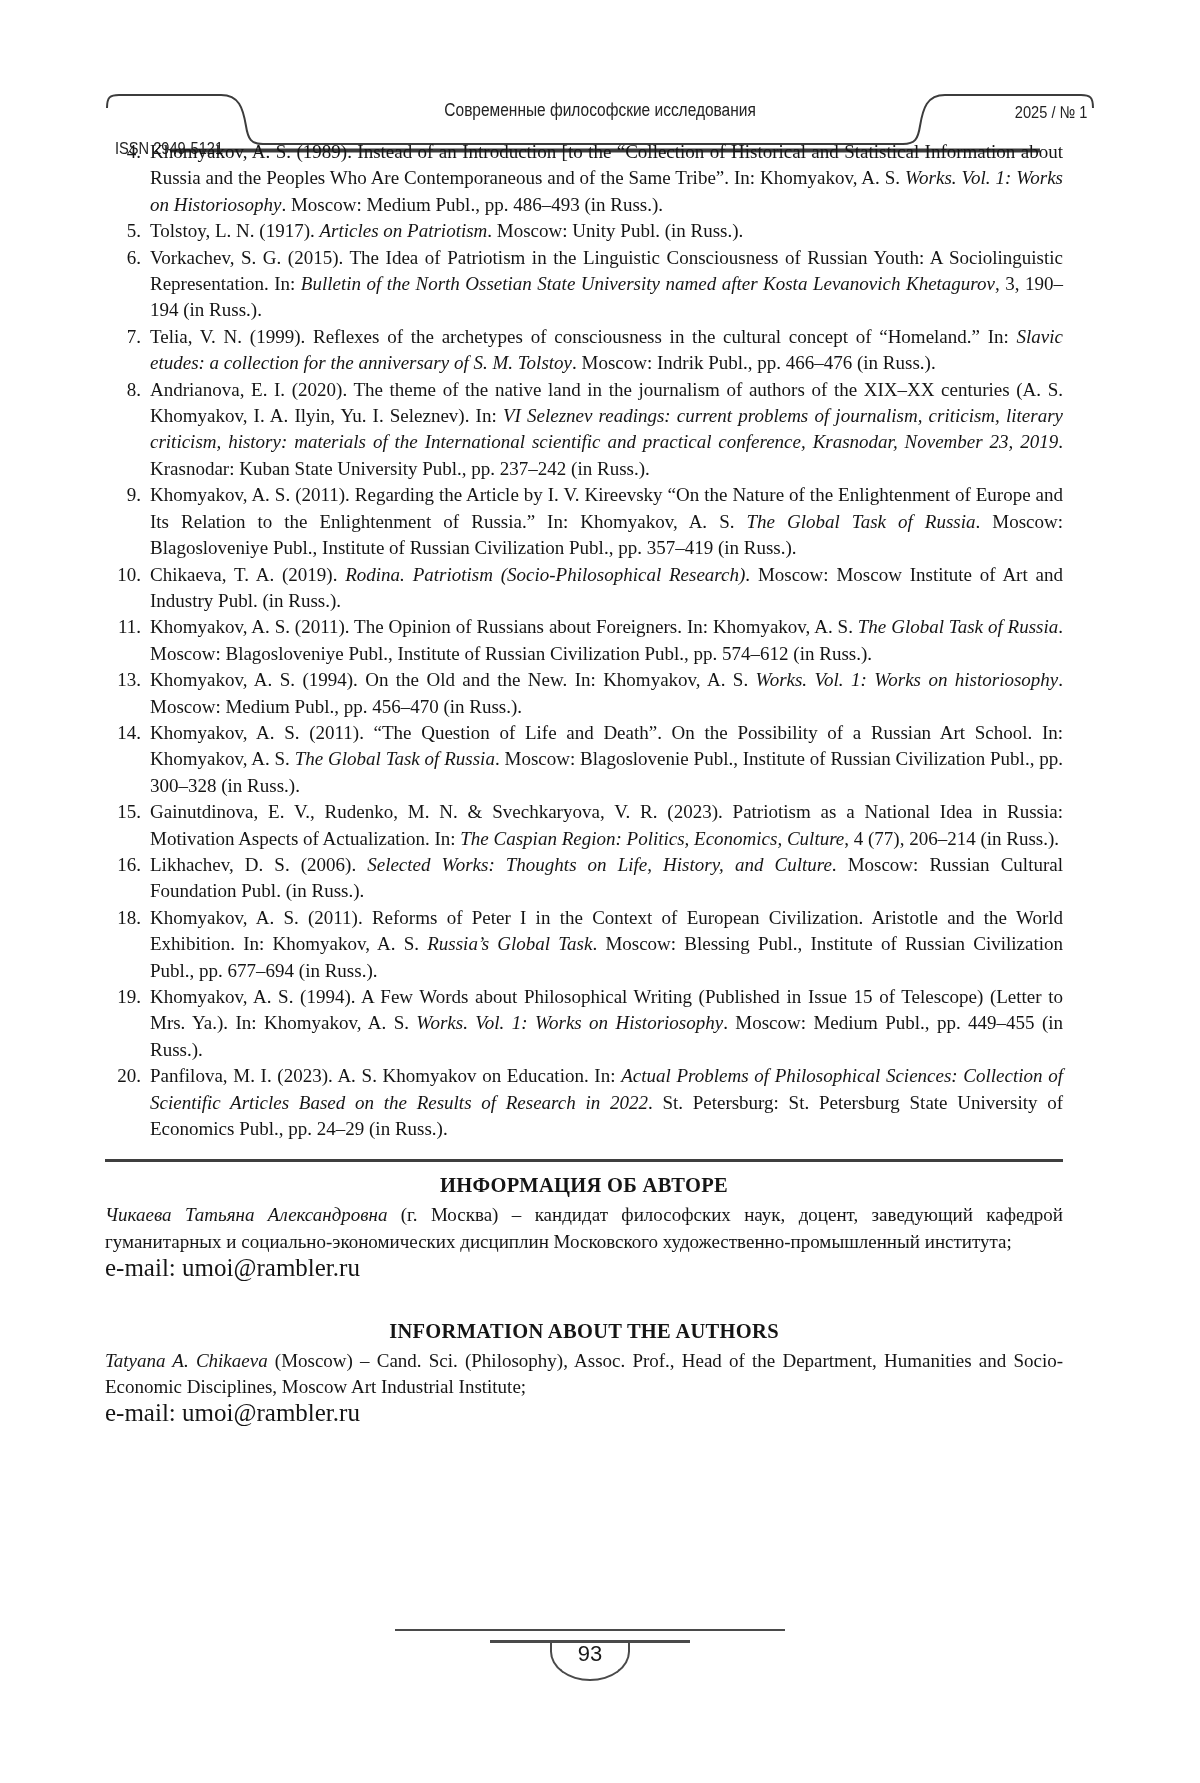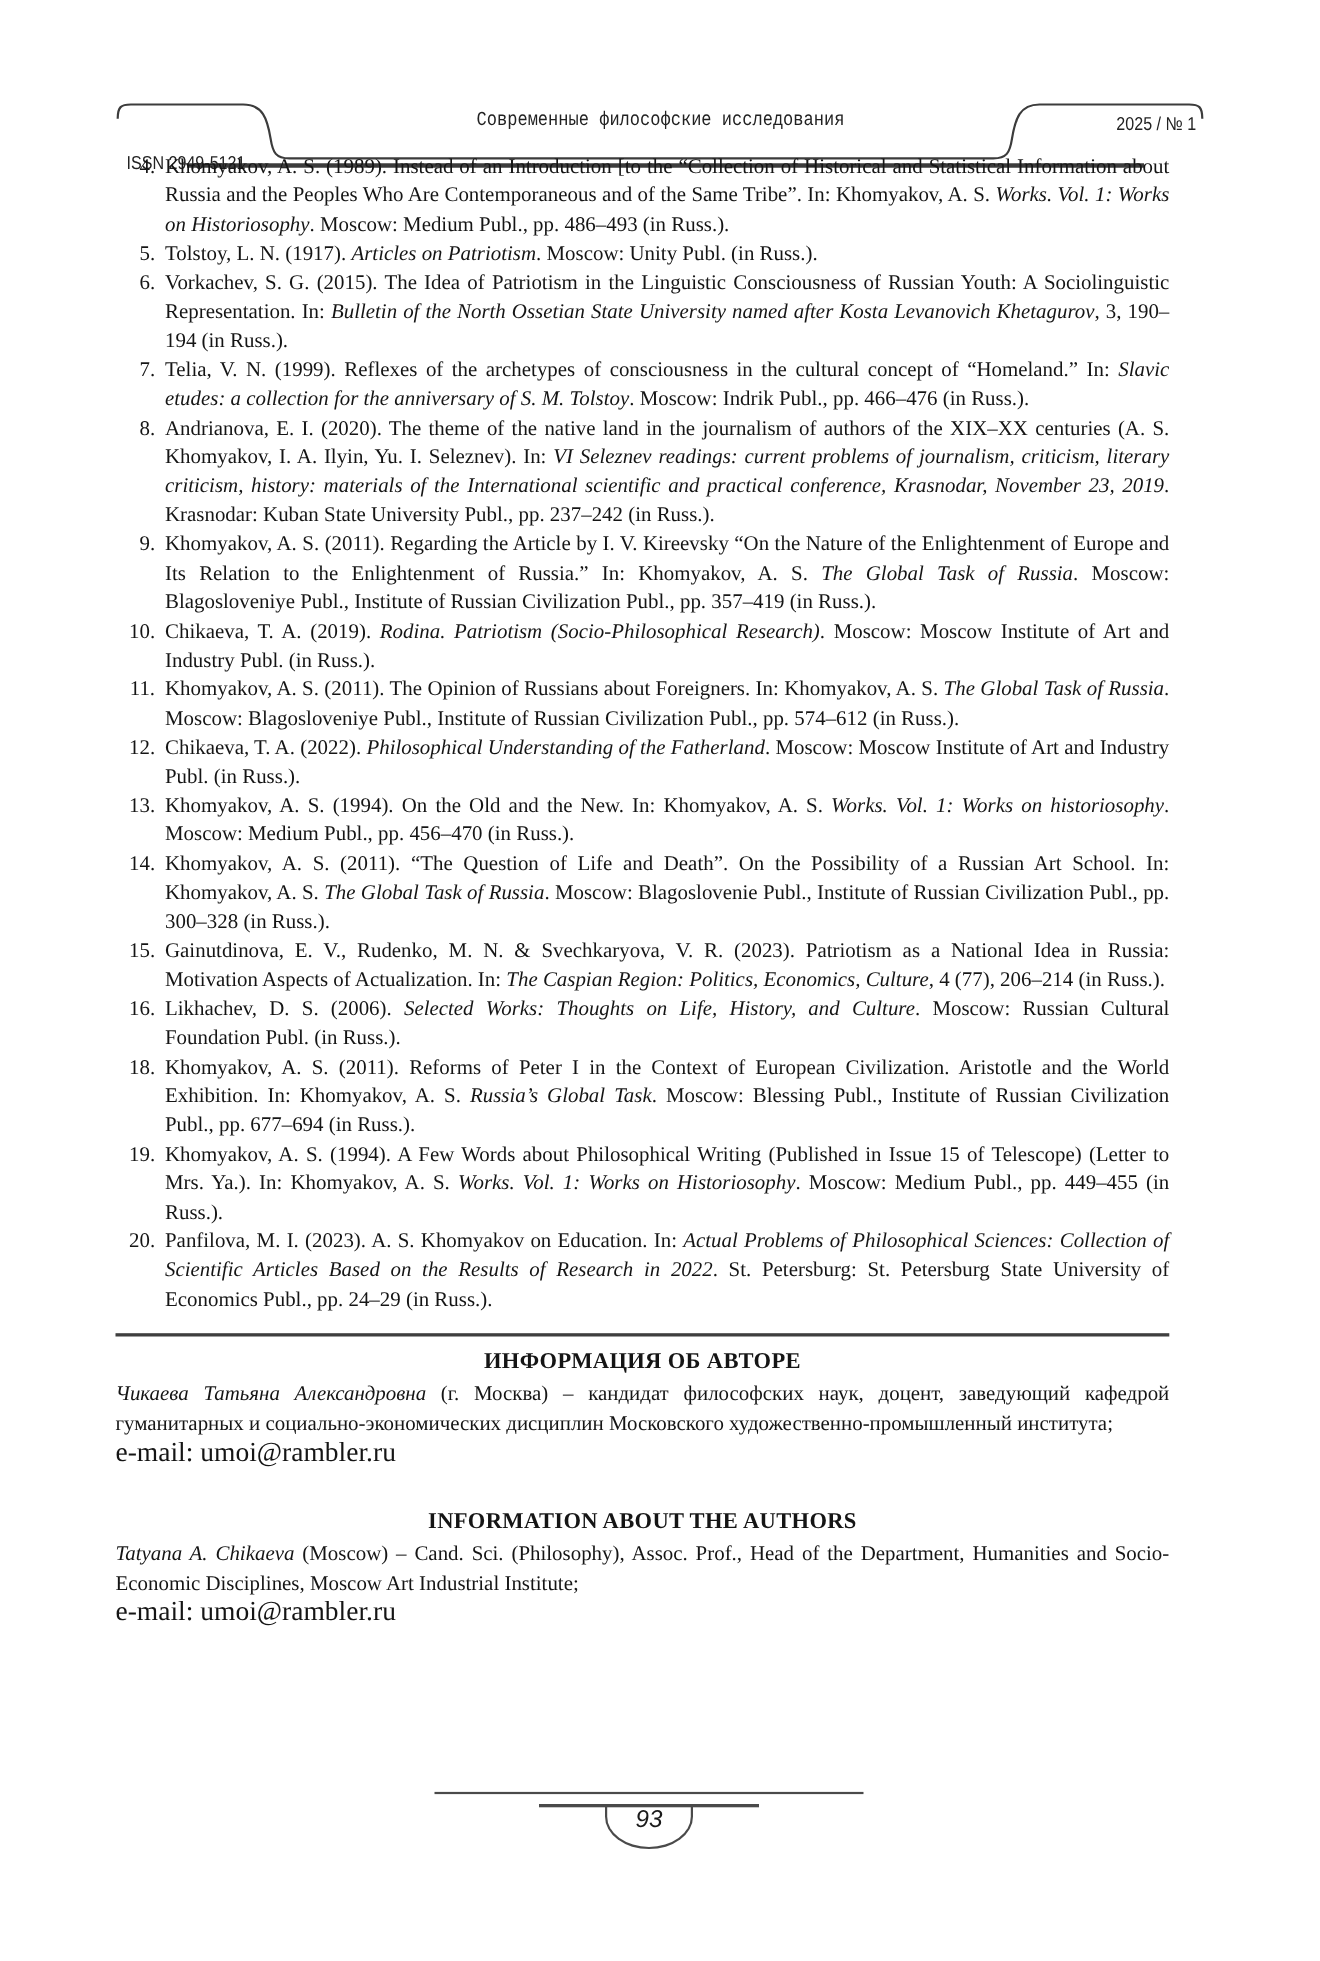--- a/index.html
+++ b/index.html
@@ -13,21 +13,21 @@
   
   .hdr{position:absolute;left:103px;top:86px;width:994px;height:74px;}
   .hdr svg{position:absolute;left:0;top:0;}
   .hdr-text{
     position:absolute;font-family:"Liberation Sans", sans-serif;
     font-size:17px;color:#222;white-space:nowrap;
   }
   .cond{display:inline-block;transform:scaleX(.86);}
   .hdr-issn{left:12px;top:17px;margin-top:36px;}
   .hdr-issn .cond{transform-origin:left center;}
-  .hdr-title{left:0;right:0;top:14px;text-align:center;font-size:18px;font-family:Liberation Mono, monospace;}
+  .hdr-title{left:0;right:0;top:14px;text-align:center;font-size:18px;}
   .hdr-issue{right:10px;top:17px;}
   .hdr-issue .cond{transform-origin:right center;}
 
   
   .content{position:absolute;left:105px;top:139px;width:958px;}
 
   .ref{
     position:relative;padding-left:45px;
     text-align:justify;font-size:19px;line-height:26.4px;
   }
@@ -51,21 +51,20 @@
   .footer{position:absolute;left:395px;top:1629px;width:390px;}
   .fline-long{border:none;border-top:2px solid #4a4a4a;margin:0;}
   .fline-short{border:none;border-top:3px solid #4a4a4a;width:200px;margin:9px auto 0 auto;}
   .fbubble{
     width:76px;height:38px;margin:-2px auto 0 auto;
     border:2px solid #4a4a4a;border-top:none;
     border-radius:0 0 76px 76px / 0 0 56px 56px;
     text-align:center;
     font-family:"Liberation Sans", sans-serif;font-size:22px;color:#1a1a1a;
     line-height:26px;
-    font-style:italic;
   }
 </style>
 </head>
 <body>
 
 <div class="page">
 
   <div class="hdr">
     <svg width="994" height="74" viewBox="0 0 994 74">
       <path d="M4,22 C4,11 7,9 16,9 H118 C136,9 140,22 143,40 C145,53 148,58 160,58 H800 C812,58 815,53 817,40 C820,22 824,9 842,9 H978 C987,9 990,11 990,22" fill="none" stroke="#3c3c3c" stroke-width="2"></path>
@@ -86,21 +85,20 @@
 
     <div>
         <div class="ref"><span class="num">4.</span><span>Khomyakov, A. S. (1989). Instead of an Introduction [to the “Collection of Historical and Statistical Information about Russia and the Peoples Who Are Contemporaneous and of the Same Tribe”. In: Khomyakov, A. S. </span><i>Works. Vol. 1: Works on Historiosophy</i><span>. Moscow: Medium Publ., pp. 486–493 (in Russ.).</span></div>
         <div class="ref"><span class="num">5.</span><span>Tolstoy, L. N. (1917). </span><i>Articles on Patriotism</i><span>. Moscow: Unity Publ. (in Russ.).</span></div>
         <div class="ref"><span class="num">6.</span><span>Vorkachev, S. G. (2015). The Idea of Patriotism in the Linguistic Consciousness of Russian Youth: A Sociolinguistic Representation. In: </span><i>Bulletin of the North Ossetian State University named after Kosta Levanovich Khetagurov</i><span>, 3, 190–194 (in Russ.).</span></div>
         <div class="ref"><span class="num">7.</span><span>Telia, V. N. (1999). Reflexes of the archetypes of consciousness in the cultural concept of “Homeland.” In: </span><i>Slavic etudes: a collection for the anniversary of S. M. Tolstoy</i><span>. Moscow: Indrik Publ., pp. 466–476 (in Russ.).</span></div>
         <div class="ref"><span class="num">8.</span><span>Andrianova, E. I. (2020). The theme of the native land in the journalism of authors of the XIX–XX centuries (A. S. Khomyakov, I. A. Ilyin, Yu. I. Seleznev). In: </span><i>VI Seleznev readings: current problems of journalism, criticism, literary criticism, history: materials of the International scientific and practical conference, Krasnodar, November 23, 2019</i><span>. Krasnodar: Kuban State University Publ., pp. 237–242 (in Russ.).</span></div>
         <div class="ref"><span class="num">9.</span><span>Khomyakov, A. S. (2011). Regarding the Article by I. V. Kireevsky “On the Nature of the Enlightenment of Europe and Its Relation to the Enlightenment of Russia.” In: Khomyakov, A. S. </span><i>The Global Task of Russia</i><span>. Moscow: Blagosloveniye Publ., Institute of Russian Civilization Publ., pp. 357–419 (in Russ.).</span></div>
         <div class="ref"><span class="num">10.</span><span>Chikaeva, T. A. (2019). </span><i>Rodina. Patriotism (Socio-Philosophical Research)</i><span>. Moscow: Moscow Institute of Art and Industry Publ. (in Russ.).</span></div>
         <div class="ref"><span class="num">11.</span><span>Khomyakov, A. S. (2011). The Opinion of Russians about Foreigners. In: Khomyakov, A. S. </span><i>The Global Task of Russia</i><span>. Moscow: Blagosloveniye Publ., Institute of Russian Civilization Publ., pp. 574–612 (in Russ.).</span></div>
-        <div class="ref"><span class="num">12.</span><span>Chikaeva, T. A. (2022). </span><i>Philosophical Understanding of the Fatherland</i><span>. Moscow: Moscow Institute of Art and Industry Publ. (in Russ.).</span></div>
         <div class="ref"><span class="num">13.</span><span>Khomyakov, A. S. (1994). On the Old and the New. In: Khomyakov, A. S. </span><i>Works. Vol. 1: Works on historiosophy</i><span>. Moscow: Medium Publ., pp. 456–470 (in Russ.).</span></div>
         <div class="ref"><span class="num">14.</span><span>Khomyakov, A. S. (2011). “The Question of Life and Death”. On the Possibility of a Russian Art School. In: Khomyakov, A. S. </span><i>The Global Task of Russia</i><span>. Moscow: Blagoslovenie Publ., Institute of Russian Civilization Publ., pp. 300–328 (in Russ.).</span></div>
         <div class="ref"><span class="num">15.</span><span>Gainutdinova, E. V., Rudenko, M. N. &amp; Svechkaryova, V. R. (2023). Patriotism as a National Idea in Russia: Motivation Aspects of Actualization. In: </span><i>The Caspian Region: Politics, Economics, Culture</i><span>, 4 (77), 206–214 (in Russ.).</span></div>
         <div class="ref"><span class="num">16.</span><span>Likhachev, D. S. (2006). </span><i>Selected Works: Thoughts on Life, History, and Culture</i><span>. Moscow: Russian Cultural Foundation Publ. (in Russ.).</span></div>
         <div class="ref"><span class="num">18.</span><span>Khomyakov, A. S. (2011). Reforms of Peter I in the Context of European Civilization. Aristotle and the World Exhibition. In: Khomyakov, A. S. </span><i>Russia’s Global Task</i><span>. Moscow: Blessing Publ., Institute of Russian Civilization Publ., pp. 677–694 (in Russ.).</span></div>
         <div class="ref"><span class="num">19.</span><span>Khomyakov, A. S. (1994). A Few Words about Philosophical Writing (Published in Issue 15 of Telescope) (Letter to Mrs. Ya.). In: Khomyakov, A. S. </span><i>Works. Vol. 1: Works on Historiosophy</i><span>. Moscow: Medium Publ., pp. 449–455 (in Russ.).</span></div>
         <div class="ref"><span class="num">20.</span><span>Panfilova, M. I. (2023). A. S. Khomyakov on Education. In: </span><i>Actual Problems of Philosophical Sciences: Collection of Scientific Articles Based on the Results of Research in 2022</i><span>. St. Petersburg: St. Petersburg State University of Economics Publ., pp. 24–29 (in Russ.).</span></div>
       </div>
 
     <hr class="sep">

